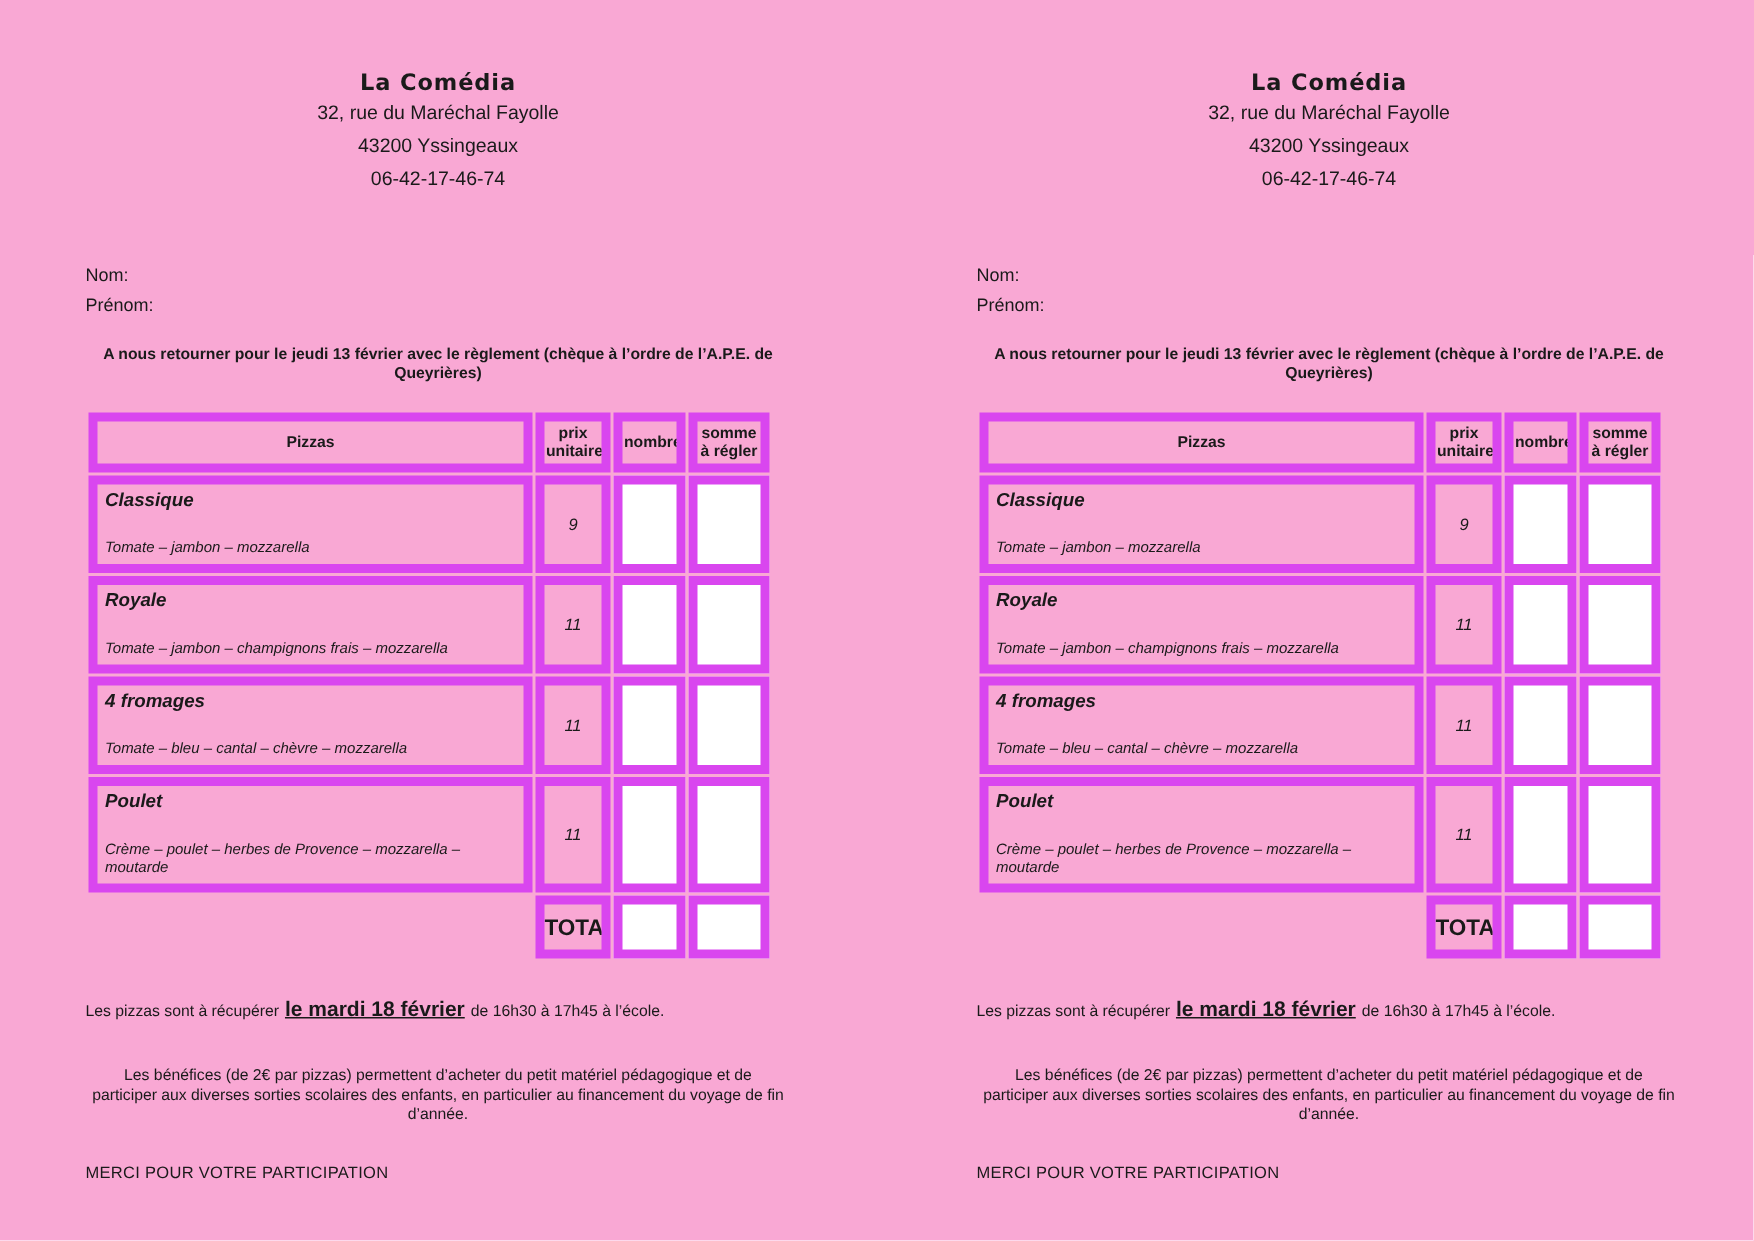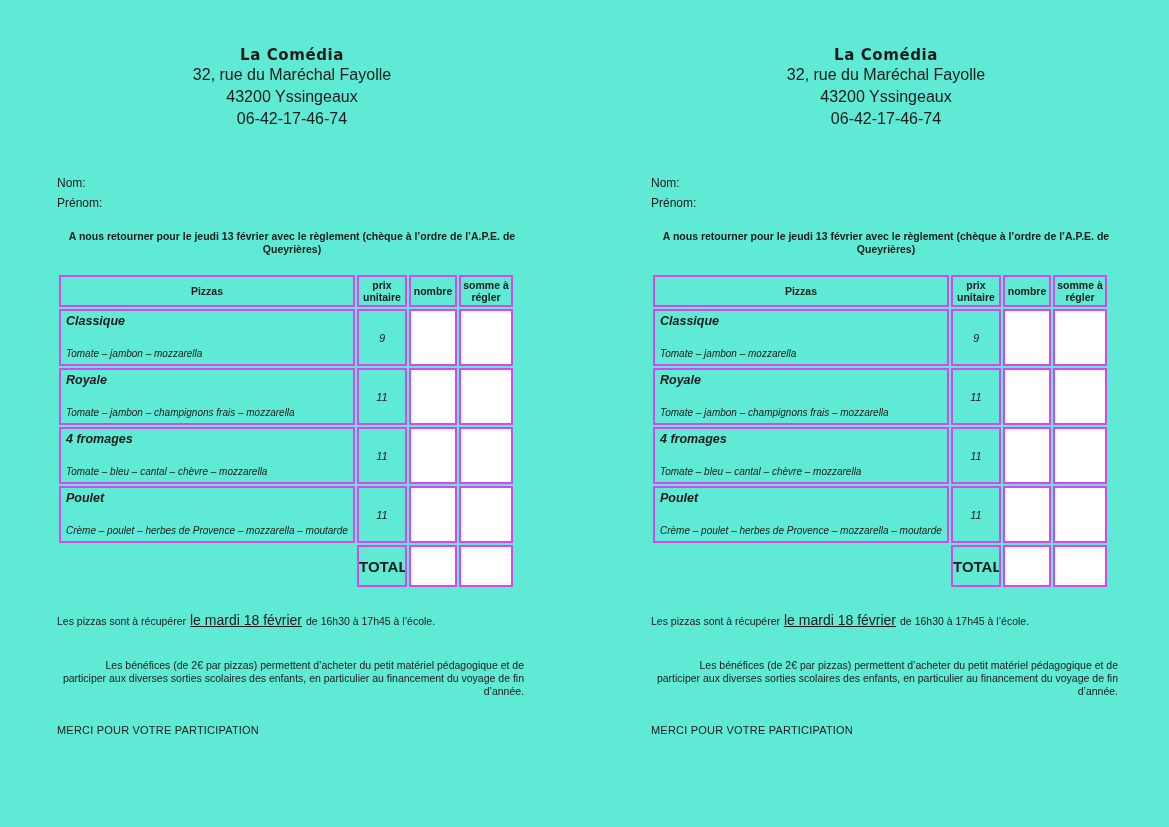--- a/index.html
+++ b/index.html
@@ -9,39 +9,39 @@
     width: 1169px;
     height: 827px;
     overflow: hidden;
     font-family: "Liberation Sans", sans-serif;
     color: #1a1a1a;
   }
   .page {
     position: relative;
     width: 1169px;
     height: 827px;
-    background: #5eead4;
+    background: #f9a8d4;
   }
   .form {
     position: absolute;
     top: 0;
     width: 470px;
   }
   .form-left  { left: 57px; }
   .form-right { left: 651px; }
 
   .header { margin-top: 46px; text-align: center; }
   .title {
     font-family: "DejaVu Sans", sans-serif;
     font-size: 15px;
     font-weight: bold;
     letter-spacing: 0.6px;
     line-height: 18px;
   }
-  .addr { font-size: 16px; line-height: 22px; }
+  .addr { font-size: 13px; line-height: 22px; }
 
   .labels { margin-top: 43px; }
   .field-label { font-size: 12px; line-height: 20px; }
 
   .instruction {
     margin: 17px auto 0;
     width: 462px;
     font-size: 10.5px;
     font-weight: bold;
     line-height: 13px;
@@ -49,21 +49,21 @@
   }
 
   table.order-table {
     margin-top: 17px;
     border-collapse: separate;
     border-spacing: 2px;
     table-layout: fixed;
     width: 458px;
   }
   .order-table th, .order-table td {
-    border: 2px solid #d946ef;
+    border: 6px solid #d946ef;
     padding: 0;
     box-sizing: border-box;
     overflow: hidden;
   }
   .c-pizzas { width: 296px; }
   .c-prix   { width: 50px; }
   .c-nombre { width: 48px; }
   .c-somme  { width: 54px; }
 
   tr.head-row { height: 31px; }
@@ -90,30 +90,30 @@
   td.total {
     font-size: 15px;
     font-weight: bold;
     text-align: left;
     vertical-align: middle;
   }
 
   .pickup { margin-top: 23px; font-size: 10.5px; white-space: nowrap; }
   .pickup-date {
     font-size: 14px;
-    font-weight: normal;
+    font-weight: bold;
     text-decoration: underline;
     margin: 6px 4px;
   }
   .benefits {
     margin: 31px auto 0;
     width: 464px;
     font-size: 10.5px;
     line-height: 13px;
-    text-align: right;
+    text-align: center;
   }
   .thanks { margin-top: 26px; font-size: 11px; font-weight: normal; letter-spacing: 0.2px; }
 </style>
 </head>
 <body>
 
 <div class="page">
 
   <div class="form form-left">
     <div class="header">

